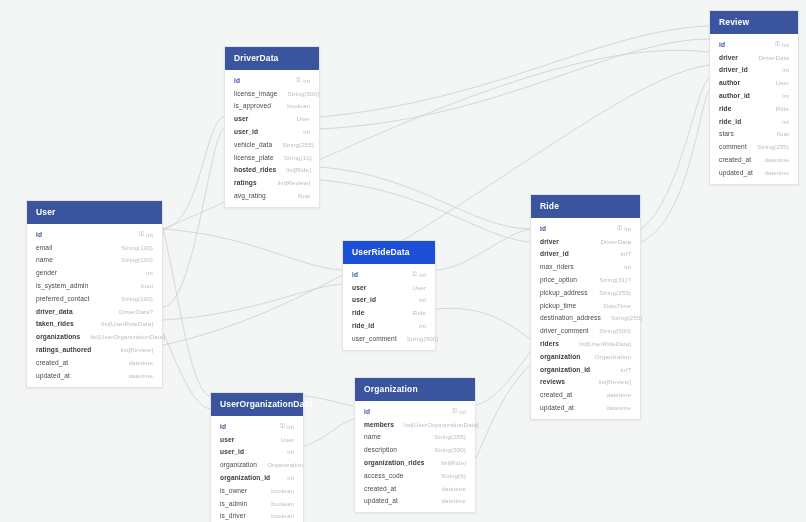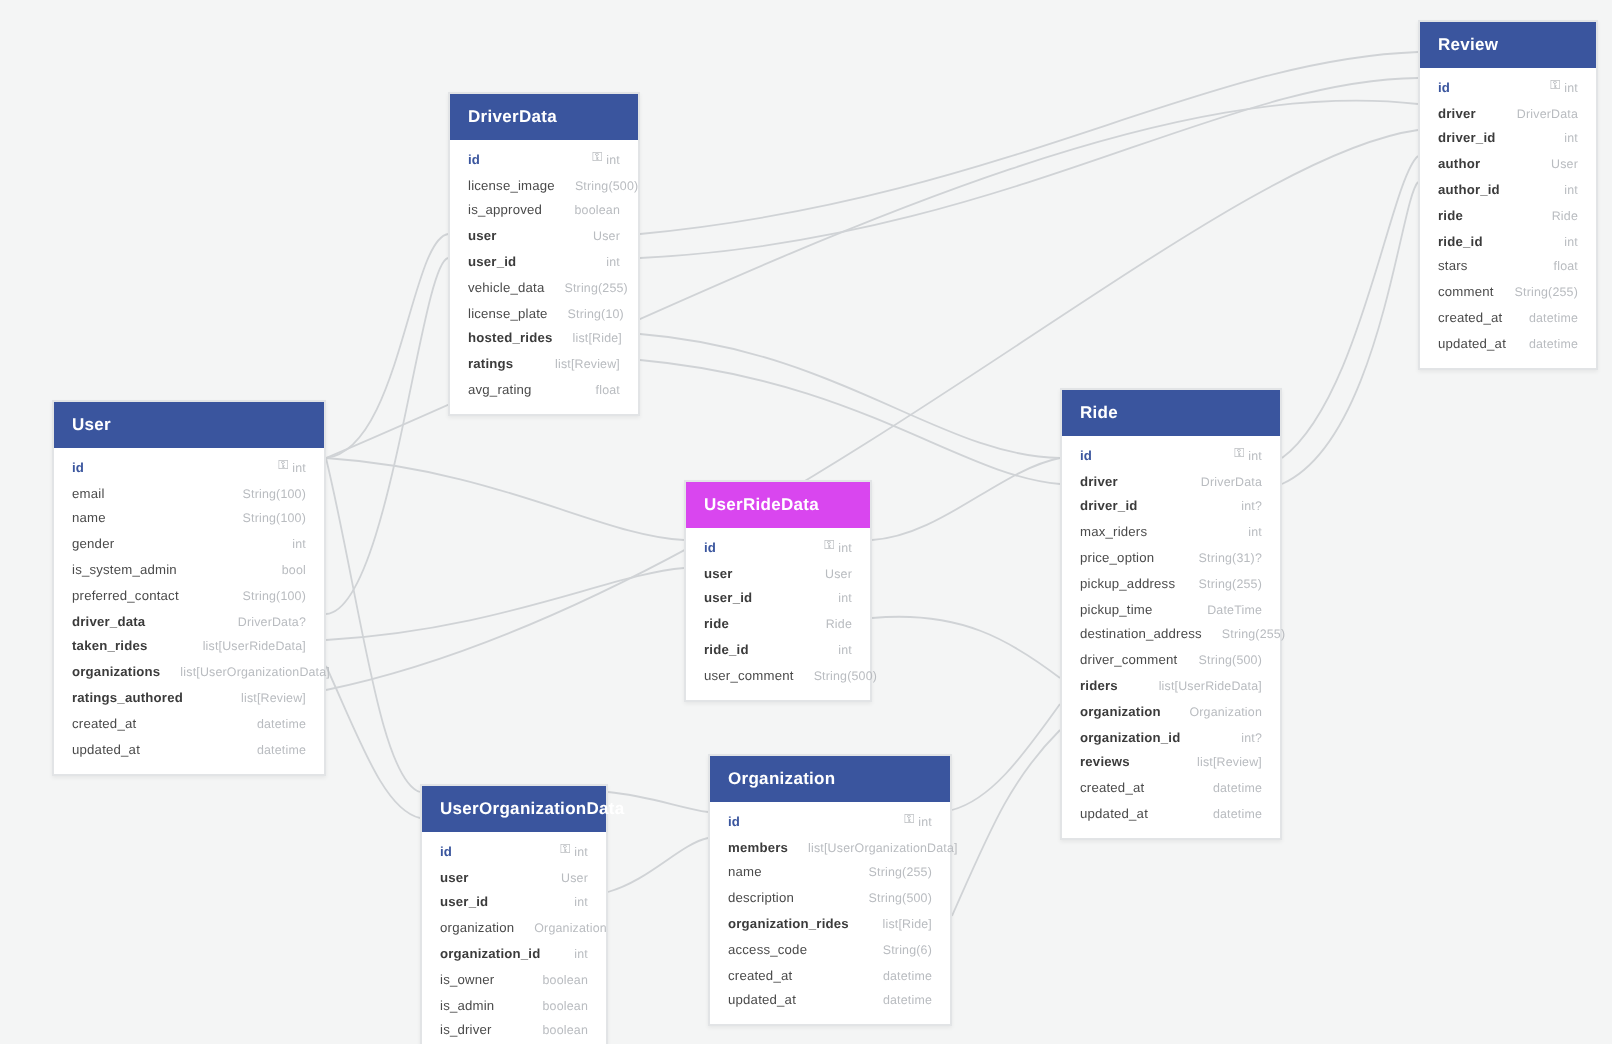--- a/index.html
+++ b/index.html
@@ -417,21 +417,21 @@
         </div>
         <div class="field-row">
           <span class="field-name">updated_at</span>
           <span class="field-type">
             <span>datetime</span>
           </span>
         </div>
       </div>
     </div>
     <div class="entity" style="left: 342px; top: 240px; width: 94px;">
-      <div class="entity-header" style="background: #d946ef;">UserRideData</div>
+      <div class="entity-header" style="background: #1d4ed8;">UserRideData</div>
       <div class="entity-body">
         <div class="field-row">
           <span class="field-name pk">id</span>
           <span class="field-type">
             <span class="key-icon">⚿</span>
             <span>int</span>
           </span>
         </div>
         <div class="field-row">
           <span class="field-name strong">user</span>

